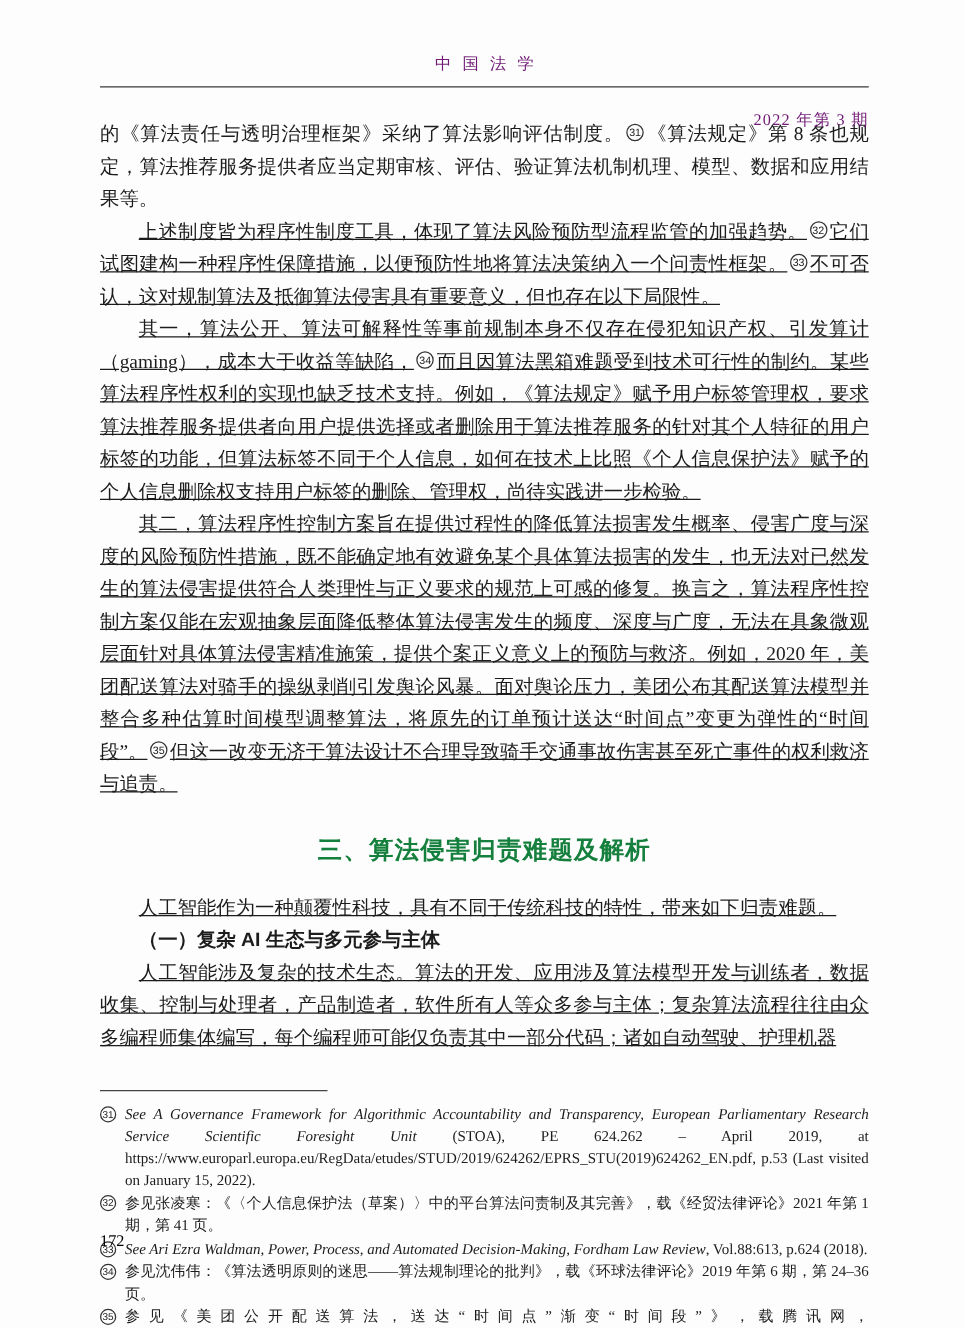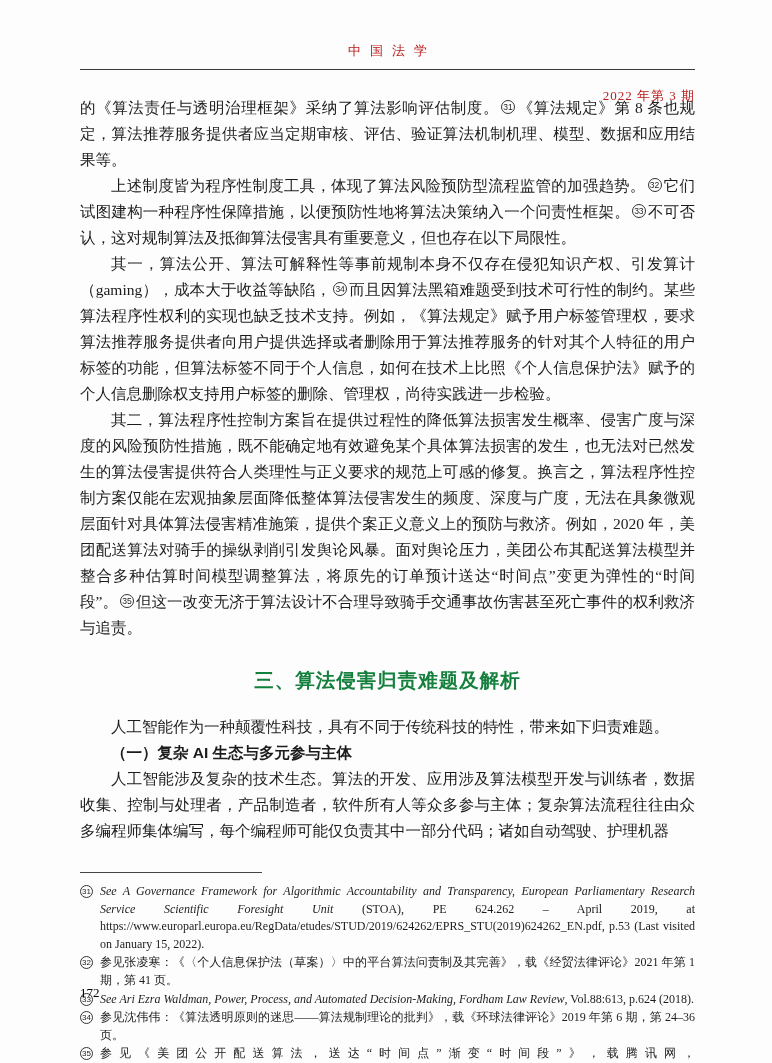--- a/index.html
+++ b/index.html
@@ -13,35 +13,35 @@
     padding:42px 77px 0 80px;
     font-family:"Liberation Serif","DejaVu Serif",serif;
     color:#1c1c1c;
     overflow:hidden;
   }
 
   .page-header {
     position:relative;
     text-align:center;
     font-size:13px;
-    color:#b91c1c;
+    color:#701a75;
     padding-bottom:9px;
     border-bottom:1px solid #3a3a3a;
   }
   .journal { letter-spacing:9px; margin-left:9px; }
   .issue { position:absolute; right:0; top:1px; letter-spacing:1px;margin-top:44px; }
 
   .body-blocks {
     margin-top:25px;
     font-size:15.5px;
     line-height:26px;
     text-align:justify;
   }
   .p { margin:0; }
-  .p.indent { text-indent:2em; }
+  .p.indent { text-indent:2em;text-decoration:underline; }
 
   .h2 {
     font-family:"Liberation Sans","DejaVu Sans",sans-serif;
     font-weight:700;
     font-size:19.5px;
     color:#15803d;
     text-align:center;
     text-indent:0;
     margin:26px 0 21px 0;
     letter-spacing:1px;

